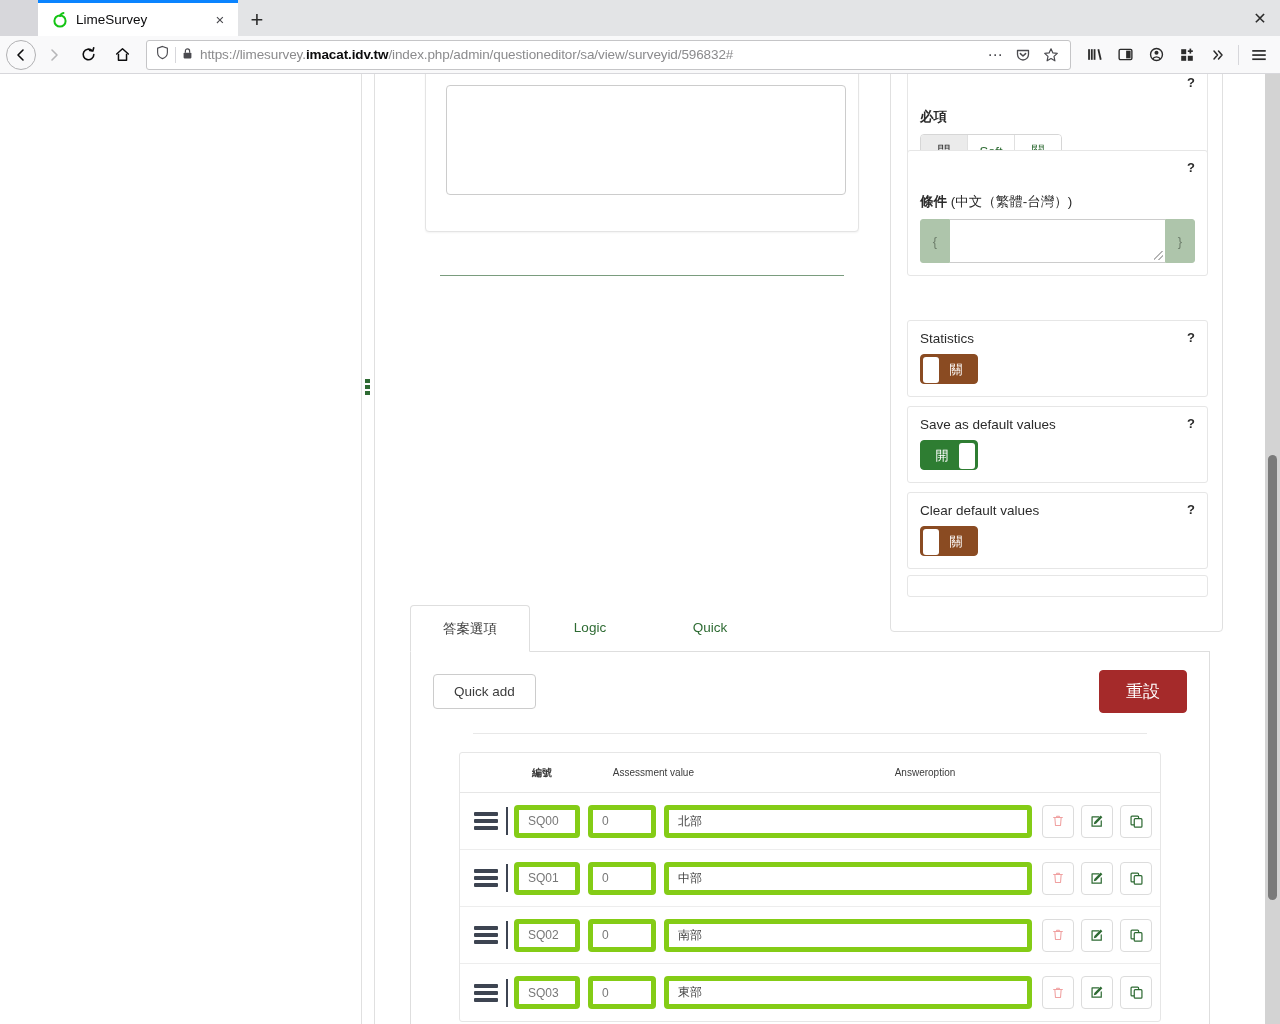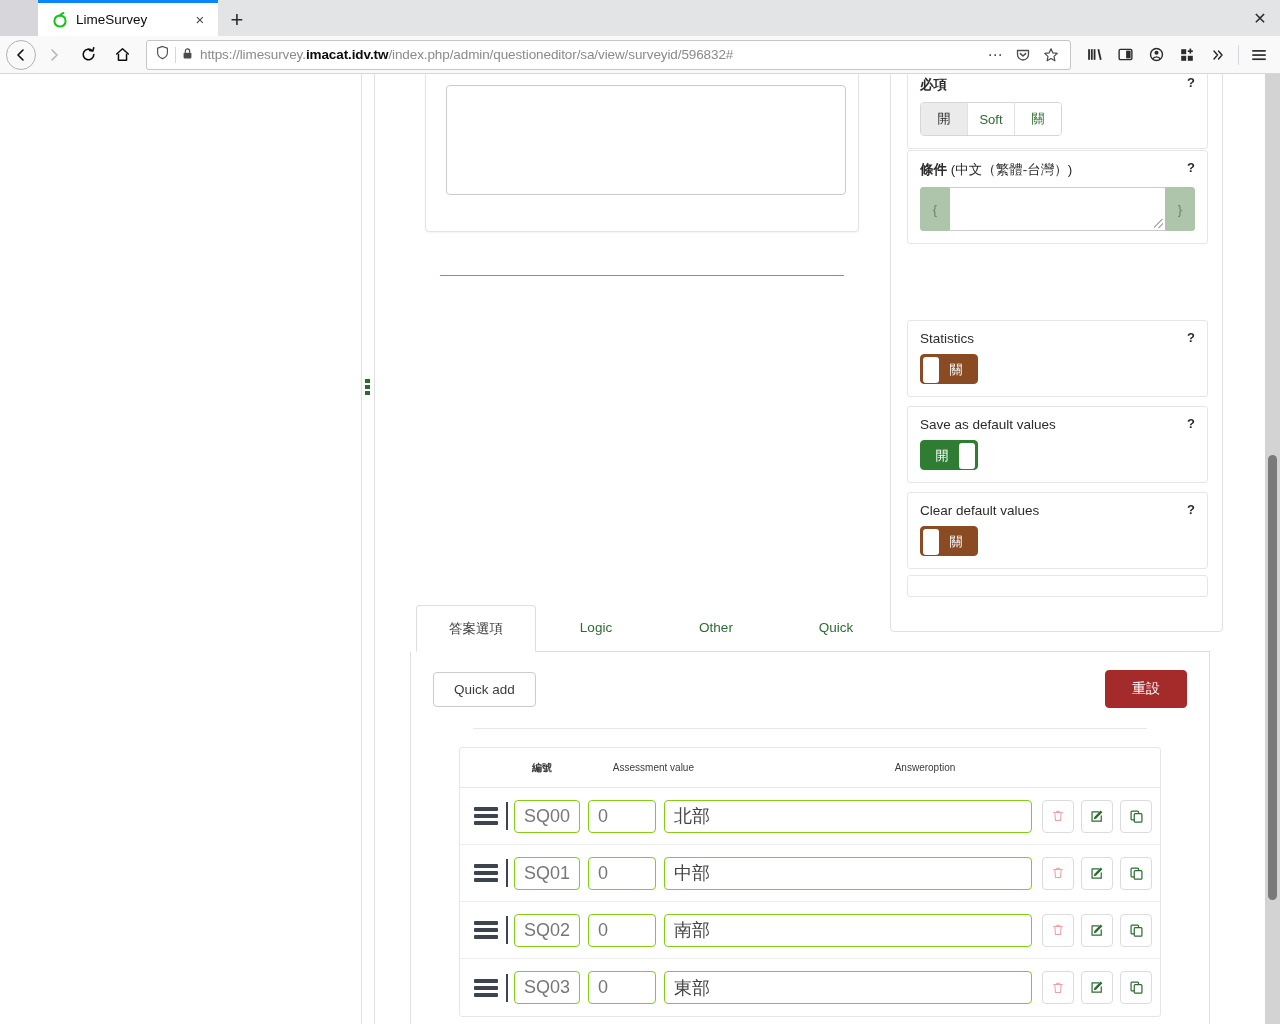--- a/index.html
+++ b/index.html
@@ -12,21 +12,21 @@
 
   
   #browser { width: 1280px; height: 1024px; position: relative; background:#f9f9fa; }
 
   .tabstrip {
     height: 36px; background: #e3e4e6;
     display: flex; align-items: flex-end; position: relative;
   }
   .tab-spacer-left { width: 38px; height: 36px; background:#d7d7db; }
   .tab {
-    width: 180px; height: 36px; background: #ffffff;
+    width: 200px; height: 36px; background: #ffffff;
     display: flex; align-items: center; gap: 8px;
     padding: 0 8px 0 14px; position: relative;
     border-top: 3px solid #0a84ff;
   }
   .tab-favicon { width:16px; height:16px; flex: 0 0 16px; position: relative; }
   .tab-favicon svg { display:block; }
   .tab-title {
     font-size: 13.5px; color: #0c0c0d; flex: 1 1 auto;
     white-space: nowrap; overflow: hidden; text-overflow: ellipsis;
   }
@@ -133,21 +133,21 @@
     position:absolute; left: 16px; width: 301px;
     border: 1px solid #e6e6e6; border-radius: 3px;
     background: #fff;
     padding: 10px 12px 12px 12px;
   }
   .setting-label {
     font-size: 13.5px; color: #2b2b2b; margin-bottom: 8px;
     display:flex; align-items:flex-start;
   }
   .setting-label .lab { flex:1 1 auto; }
-  .setting-label .lab.bold { font-weight: 700; }
+  .setting-label .lab.bold { font-weight: 700; margin-top: 32px; }
   .setting-label .lab .sub { font-weight: 400; }
   .help-q {
     font-size: 13px; font-weight: 700; color: #2b2b2b;
     margin-left: 8px; flex: 0 0 auto; line-height: 1;
   }
 
   
   .btn-group { display:flex; border-radius:4px; overflow:hidden; width: 142px;
                border:1px solid #d6d6d6; background:#fff; }
   .btn-group button {
@@ -202,21 +202,21 @@
     position:absolute; left:16px; width:301px; height:22px;
     border:1px solid #e6e6e6; border-radius:3px; background:#fff;
   }
 
   
   .bottom-wrap {
     position:absolute; left: 410px; top: 530px; width: 800px;
   }
   .tabs-row {
     display:flex; align-items:flex-end; height: 48px;
-    border-bottom: 1px solid #dedede; position:relative;margin-left:6px;
+    border-bottom: 1px solid #dedede; position:relative;
   }
   .tab-item {
     height: 47px; display:flex; align-items:center; justify-content:center;
     font-size: 13.5px; color: #2e6b33; padding: 0 10px;
     min-width: 120px; cursor:pointer;
   }
   .tab-item.active {
     background:#fff; color:#3c3c3c;
     border: 1px solid #dedede; border-bottom: 1px solid #fff;
     border-radius: 4px 4px 0 0; margin-bottom:-1px;
@@ -226,21 +226,21 @@
     padding: 18px 22px 20px 22px; min-height: 420px; position:relative;
   }
   .toolbar-row { display:flex; align-items:center; justify-content:space-between; }
   .btn-quickadd {
     border:1px solid #ccc; background:#fff; color:#3c3c3c;
     font-family: inherit; font-size:13.5px; padding: 9px 20px; border-radius:4px;
     cursor:pointer;
   }
   .btn-reset {
     background:#a52a2a; color:#fff; border:1px solid #a52a2a;
-    font-family: inherit; font-size:14px; padding: 9px 26px; border-radius:4px;
+    font-family: inherit; font-size:17px; padding: 9px 26px; border-radius:4px;
     cursor:pointer;
   }
   .hr-light { height:1px; background:#e8e8e8; margin: 20px 40px 0 40px; }
 
   .opt-table { margin: 18px 26px 0 26px; border:1px solid #e6e6e6; border-radius:3px;
                background:#fff; }
   .opt-head {
     display:flex; align-items:center; height: 40px;
     border-bottom: 1px solid #e6e6e6; font-size: 10px; color:#3c3c3c;
   }
@@ -252,22 +252,22 @@
 
   .opt-row {
     display:flex; align-items:center; height: 57px;
     border-bottom: 1px solid #ededed; padding: 0 8px 0 14px;
   }
   .opt-row:last-child { border-bottom:none; }
   .drag-h { width: 24px; display:flex; flex-direction:column; gap:3px; margin-right:8px; }
   .drag-h i { display:block; height:4px; background:#3d4451; border-radius:1px; }
   .row-bar { width:2px; height: 28px; background:#3d4451; margin-right: 6px; }
   .inp {
-    border:1px solid #84cc16; border-radius:4px; background:#fff;
-    font-family: inherit; font-size: 18px; color:#777;
+    border:5px solid #84cc16; border-radius:4px; background:#fff;
+    font-family: inherit; font-size: 12px; color:#777;
     height: 33px; padding: 4px 9px; outline:none;
   }
   .inp.code { width: 66px; }
   .inp.assess { width: 68px; margin-left: 8px; }
   .inp.answer { flex:1 1 auto; margin-left: 8px; color:#444; }
   .row-actions { display:flex; gap: 7px; margin-left: 10px; }
   .act-btn {
     width: 32px; height: 33px; border:1px solid #dcdcdc; border-radius:4px;
     background:#fff; display:flex; align-items:center; justify-content:center;
     cursor:pointer;
@@ -475,21 +475,20 @@
       </div>
 
       <div class="empty-box" style="top:590px;"></div>
     </div>
 
     <div class="bottom-wrap">
 
       <div class="tabs-row">
         <div class="tab-item active">答案選項</div>
         <div class="tab-item">Logic</div>
-        <div class="tab-item">Other</div>
         <div class="tab-item">Quick</div>
       </div>
 
       <div class="tabs-body">
         <div class="toolbar-row">
           <button class="btn-quickadd">Quick add</button>
           <button class="btn-reset">重設</button>
         </div>
         <div class="hr-light"></div>
 

